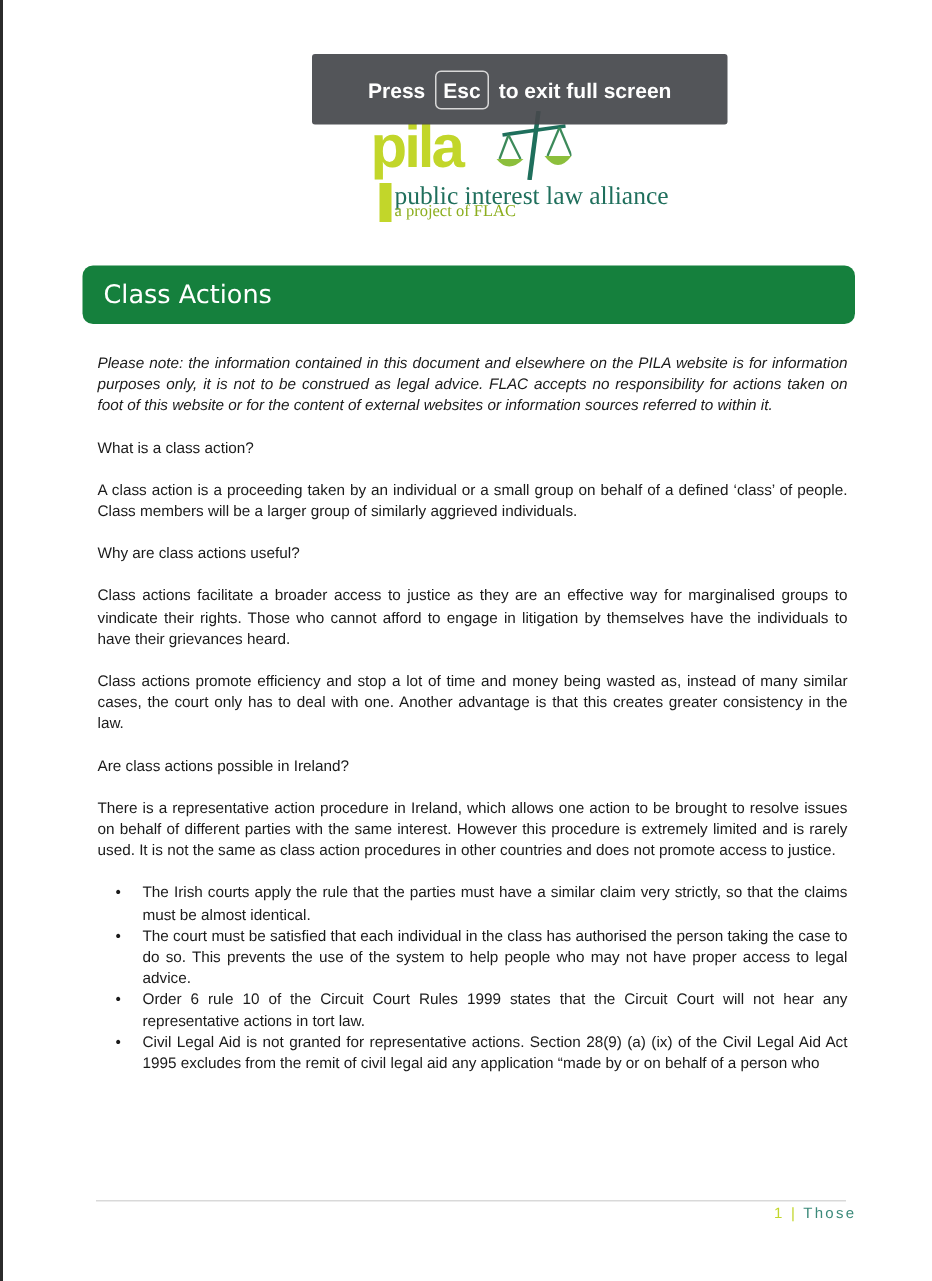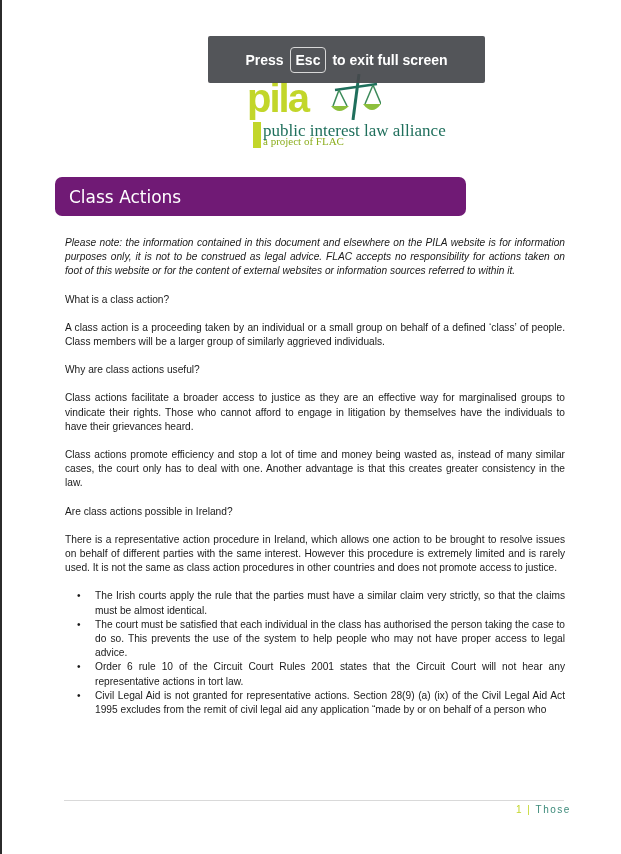--- a/index.html
+++ b/index.html
@@ -20,22 +20,22 @@
 
   .fs-banner {
     position: absolute; left: 176px; top: 36px; width: 277px; height: 47px;
     background: rgba(70,72,76,0.93); border-radius: 2px;
     display: flex; align-items: center; justify-content: center; gap: 6px;
     color: #ffffff; font-weight: bold; font-size: 14px; margin-left: 32px;
   }
   .fs-key { border: 1px solid #d8d8d8; border-radius: 4px; padding: 4px 5px; font-size: 14px; }
 
   .title-bar {
-    position: absolute; left: 55px; top: 177px; width: 411px; height: 39px;
-    background: #701a75; border-radius: 7px;
+    position: absolute; left: 55px; top: 177px; width: 515px; height: 39px;
+    background: #15803d; border-radius: 7px;
     display: flex; align-items: center;
   }
   .title-text { margin-left: 14px; color: #ffffff; font-size: 17px; font-family: "DejaVu Sans", sans-serif; font-weight: normal; }
 
   .content { position: absolute; left: 65px; top: 236px; width: 500px; font-size: 10.2px; line-height: 14.2px; }
   .disclaimer { font-style: italic; text-align: justify; margin: 0 0 14px 0; }
   .q { font-weight: normal; margin: 0 0 14px 0; }
   .p { text-align: justify; margin: 0 0 14px 0; }
   ul.issues { margin: 0; padding: 0 0 0 30px; list-style: none; }
   ul.issues li { position: relative; text-align: justify; margin: 0; }
@@ -88,21 +88,21 @@
   <p class="q">Why are class actions useful?</p>
   <p class="p">Class actions facilitate a broader access to justice as they are an effective way for marginalised groups to vindicate their rights. Those who cannot afford to engage in litigation by themselves have the individuals to have their grievances heard.</p>
   <p class="p">Class actions promote efficiency and stop a lot of time and money being wasted as, instead of many similar cases, the court only has to deal with one. Another advantage is that this creates greater consistency in the law.</p>
 
   <p class="q">Are class actions possible in Ireland?</p>
   <p class="p">There is a representative action procedure in Ireland, which allows one action to be brought to resolve issues on behalf of different parties with the same interest. However this procedure is extremely limited and is rarely used.  It is not the same as class action procedures in other countries and does not promote access to justice.</p>
 
   <ul class="issues">
     <li><span class="bullet">•</span><span>The Irish courts apply the rule that the parties must have a similar claim very strictly, so that the claims must be almost identical.</span></li>
     <li><span class="bullet">•</span><span>The court must be satisfied that each individual in the class has authorised the person taking the case to do so. This prevents the use of the system to help people who may not have proper access to legal advice.</span></li>
-    <li><span class="bullet">•</span><span>Order 6 rule 10 of the Circuit Court Rules 2001 states that the Circuit Court will not hear any representative actions in tort law.</span></li>
+    <li><span class="bullet">•</span><span>Order 6 rule 10 of the Circuit Court Rules 1999 states that the Circuit Court will not hear any representative actions in tort law.</span></li>
     <li><span class="bullet">•</span><span>Civil Legal Aid is not granted for representative actions.  Section 28(9) (a) (ix) of the Civil Legal Aid Act 1995 excludes from the remit of civil legal aid any application “made by or on behalf of a person who</span></li>
   </ul>
 </div>
 
 <div class="footer-line"></div>
 <div class="page-num">
   <span class="n">1</span>
   <span class="sep">|</span>
   <span class="word">Those</span>
 </div>

